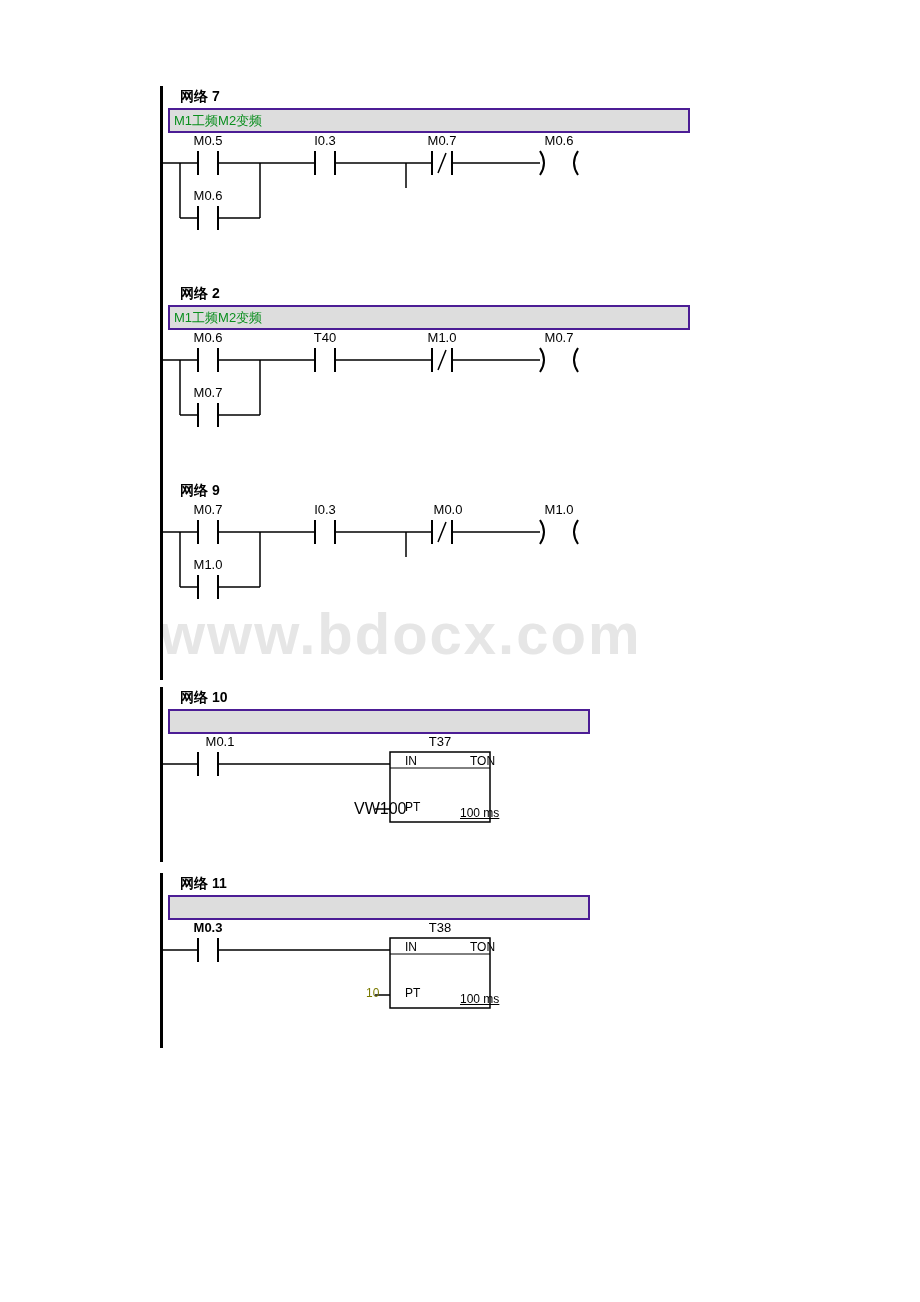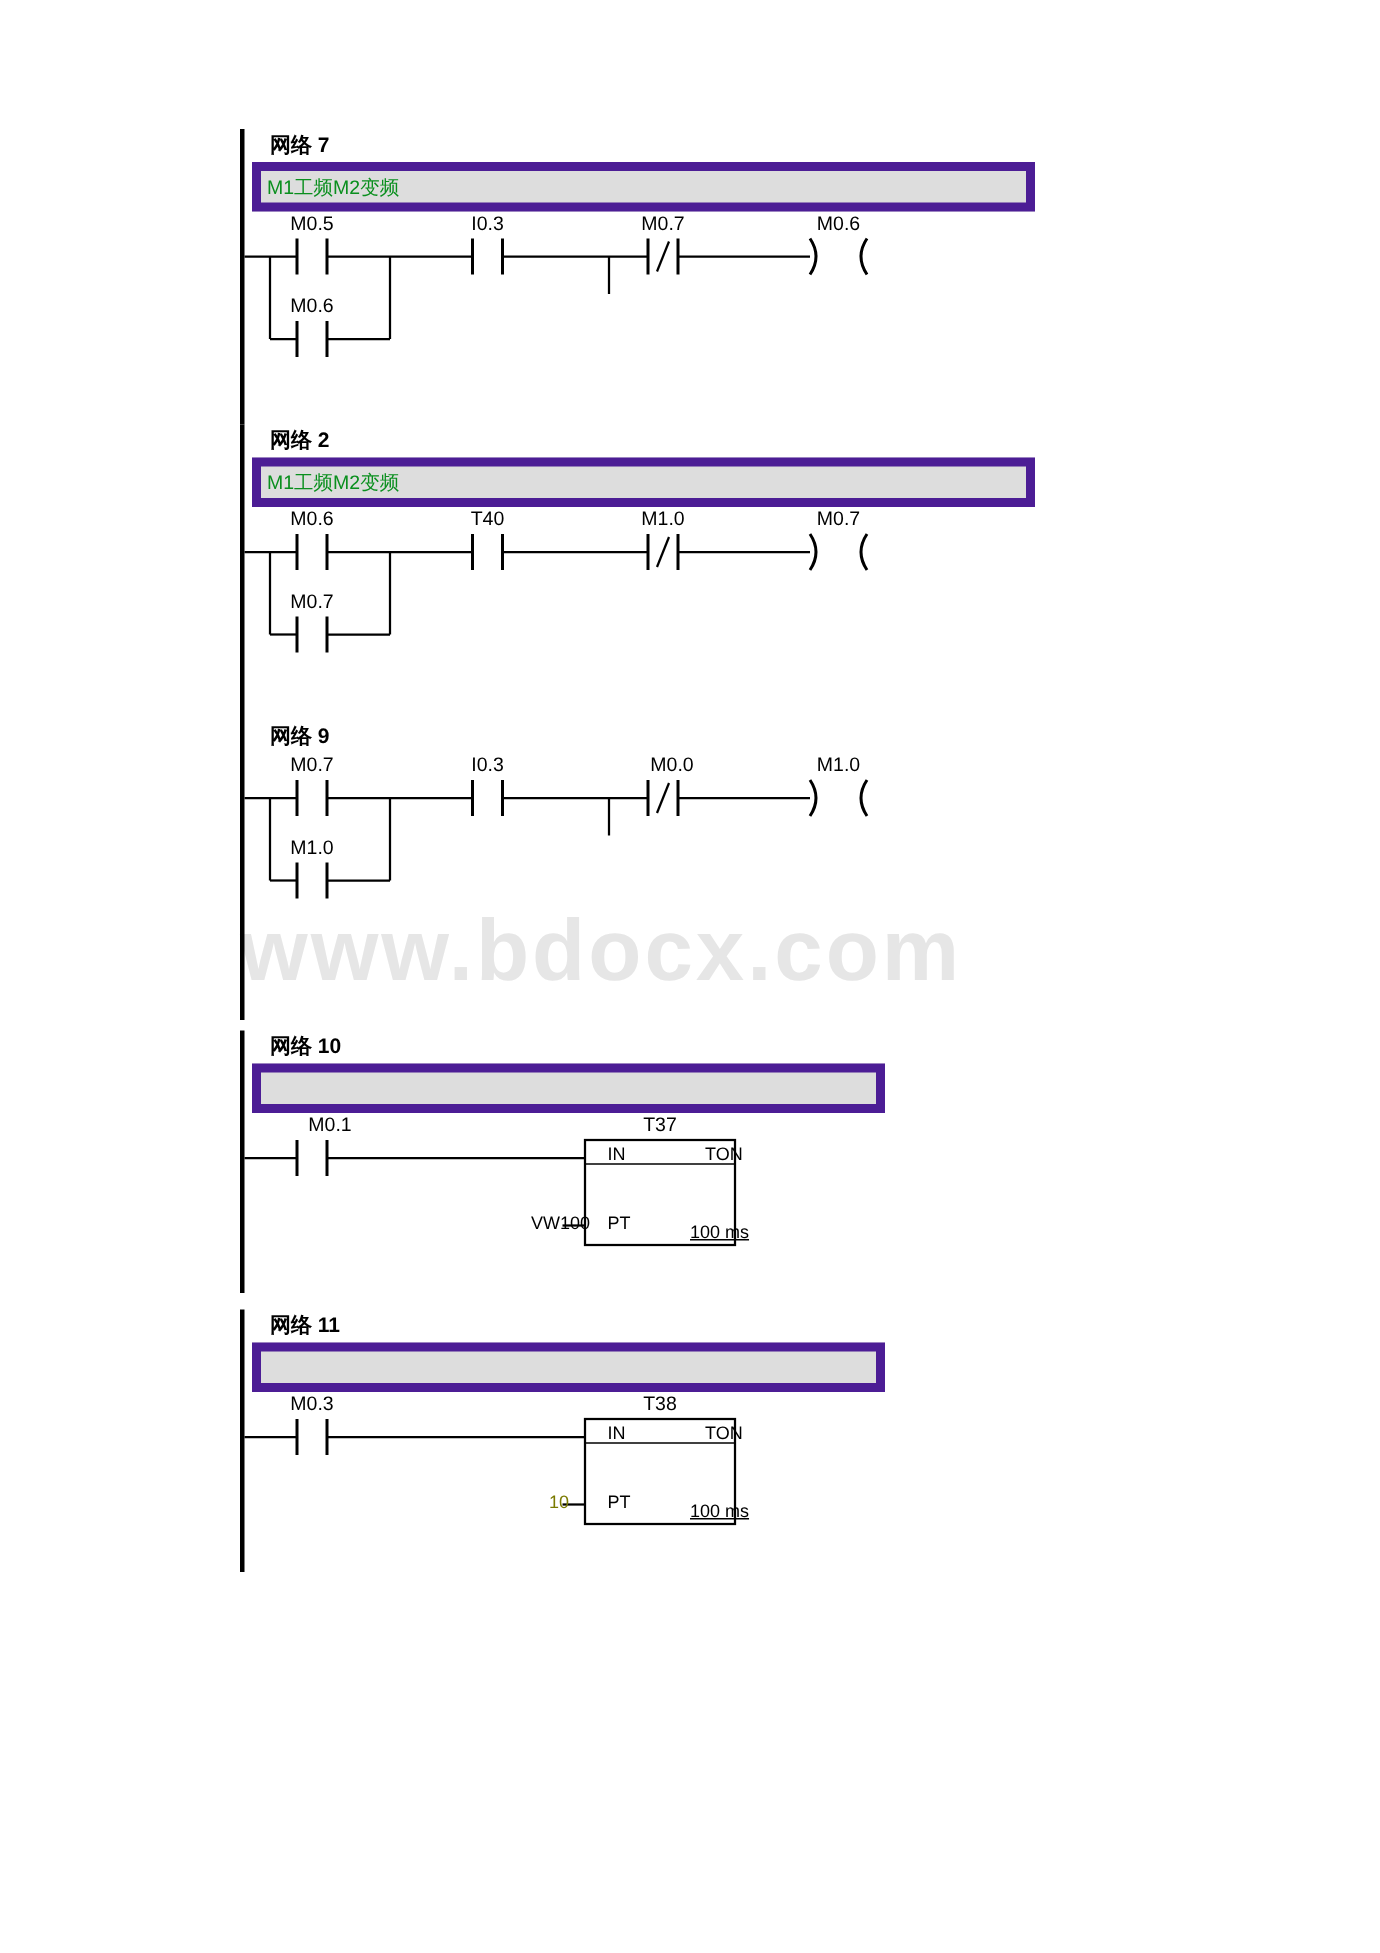--- a/index.html
+++ b/index.html
@@ -42,21 +42,21 @@
     background: #000;
   }
   .net-title {
     font-weight: bold;
     font-size: 14px;
     padding: 2px 0 2px 20px;
     background: #fff;
   }
   .net-comment {
     background: #ddd;
-    border: 6px solid #4c1d95;
+    border: 2px solid #4c1d95;
     padding: 2px 4px;
     margin-left: 8px;
     margin-right: 0;
     font-size: 13px;
     height: 17px;
     line-height: 17px;
   }
   .net-comment.green {
     color: #0a8f1e;
   }
@@ -205,41 +205,41 @@
 
         <rect x="230" y="18" width="100" height="70" fill="none" stroke="#000" stroke-width="1.5"></rect>
         <line x1="230" y1="34" x2="330" y2="34" stroke="#000" stroke-width="1"></line>
 
         <line x1="215" y1="75" x2="230" y2="75" stroke="#000" stroke-width="1.5"></line>
       </svg>
       <div class="label" style="left:48px; top:0px;margin-left:12px;">M0.1</div>
       <div class="label" style="left:280px; top:0px;">T37</div>
       <div class="label" style="left:245px; top:20px; transform:none; font-size:12px;">IN</div>
       <div class="label" style="left:310px; top:20px; transform:none; font-size:12px; text-align:right;">TON</div>
-      <div class="label" style="left:194px; top:66px; transform:none; font-size:12px;">VW100</div>
+      <div class="label" style="left:194px; top:66px; transform:none; font-size:16px;">VW100</div>
       <div class="label" style="left:245px; top:66px; transform:none; font-size:12px;">PT</div>
       <div class="label" style="left:300px; top:72px; transform:none; font-size:12px; text-decoration:underline;">100 ms</div>
     </div>
   </div>
 
   <div class="network" style="top:873px; height:175px; width:430px;">
     <div class="left-rail"></div>
     <div class="net-title">网络 11</div>
     <div class="net-comment empty">.</div>
     <div class="rung-area">
       <svg width="430" height="120">
         <line x1="3" y1="30" x2="38" y2="30" stroke="#000" stroke-width="1.5"></line>
         <line x1="38" y1="18" x2="38" y2="42" stroke="#000" stroke-width="2"></line>
         <line x1="58" y1="18" x2="58" y2="42" stroke="#000" stroke-width="2"></line>
         <line x1="58" y1="30" x2="230" y2="30" stroke="#000" stroke-width="1.5"></line>
         <rect x="230" y="18" width="100" height="70" fill="none" stroke="#000" stroke-width="1.5"></rect>
         <line x1="230" y1="34" x2="330" y2="34" stroke="#000" stroke-width="1"></line>
         <line x1="215" y1="75" x2="230" y2="75" stroke="#000" stroke-width="1.5"></line>
       </svg>
-      <div class="label" style="left:48px; top:0px;">M0.3</div>
+      <div class="label" style="left:48px; top:0px;font-weight:bold;">M0.3</div>
       <div class="label" style="left:280px; top:0px;">T38</div>
       <div class="label" style="left:245px; top:20px; transform:none; font-size:12px;">IN</div>
       <div class="label" style="left:310px; top:20px; transform:none; font-size:12px;">TON</div>
       <div class="label olive" style="left:206px; top:66px; transform:none; font-size:12px;">10</div>
       <div class="label" style="left:245px; top:66px; transform:none; font-size:12px;">PT</div>
       <div class="label" style="left:300px; top:72px; transform:none; font-size:12px; text-decoration:underline;">100 ms</div>
     </div>
   </div>
 
 </div>

